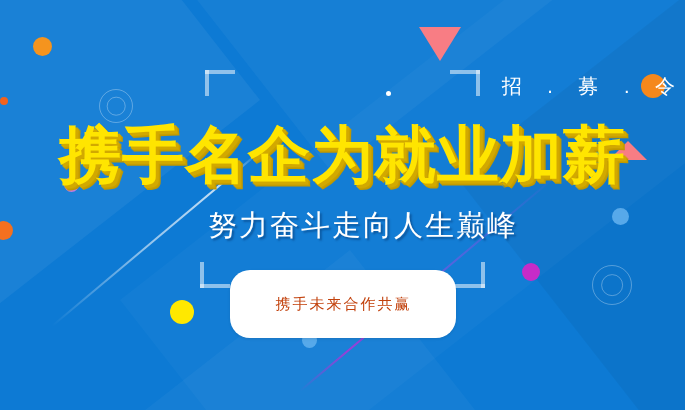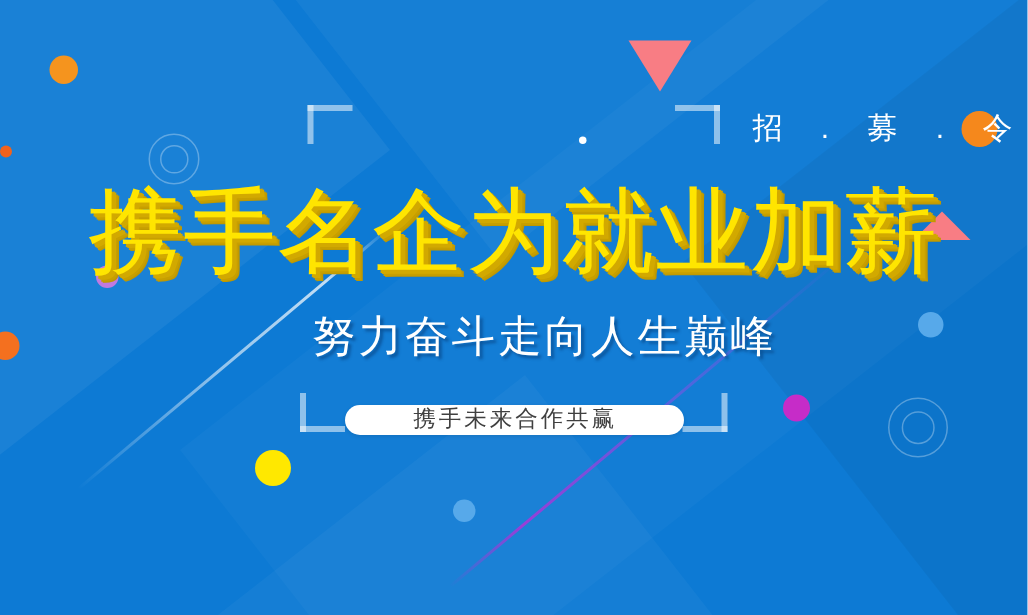--- a/index.html
+++ b/index.html
@@ -182,21 +182,21 @@
   }
 
   
   .title {
     position: absolute;
     left: 0;
     right: 0;
     top: 118px;
     text-align: center;
     font-size: 62px;
-    font-weight: 400;
+    font-weight: 700;
     color: #ffe500;
     letter-spacing: 1px;
     line-height: 74px;
     white-space: nowrap;
     text-shadow:
       2px 2px 0 #d2a900,
       3px 3px 0 #d2a900,
       4px 4px 0 #c79f00,
       5px 5px 0 #bf9800;
   }
@@ -219,22 +219,22 @@
   }
 
   
   .pill {
     position: absolute;
     left: 50%;
     transform: translateX(-50%);
     top: 270px;
     background: #ffffff;
     border-radius: 20px;
-    padding: 0 44px;
-    color: #404040;
+    padding: 24px 44px;
+    color: #c2410c;
     font-size: 15px;
     letter-spacing: 2px;
     text-indent: 2px;
     line-height: 20px;
     white-space: nowrap;
     box-shadow: 0 1px 3px rgba(0,0,0,0.10);
   }
 </style>
 </head>
 <body>

